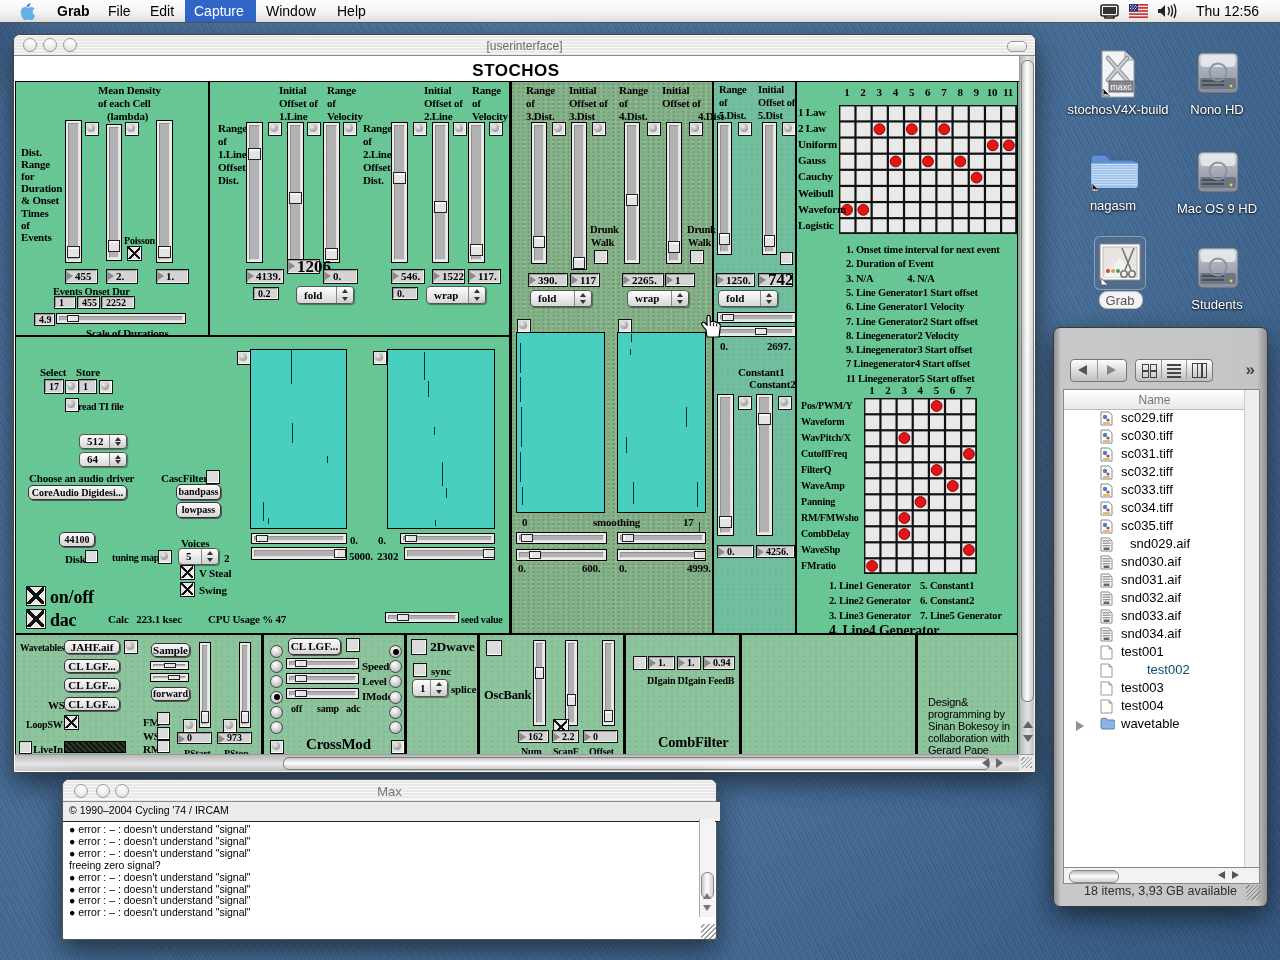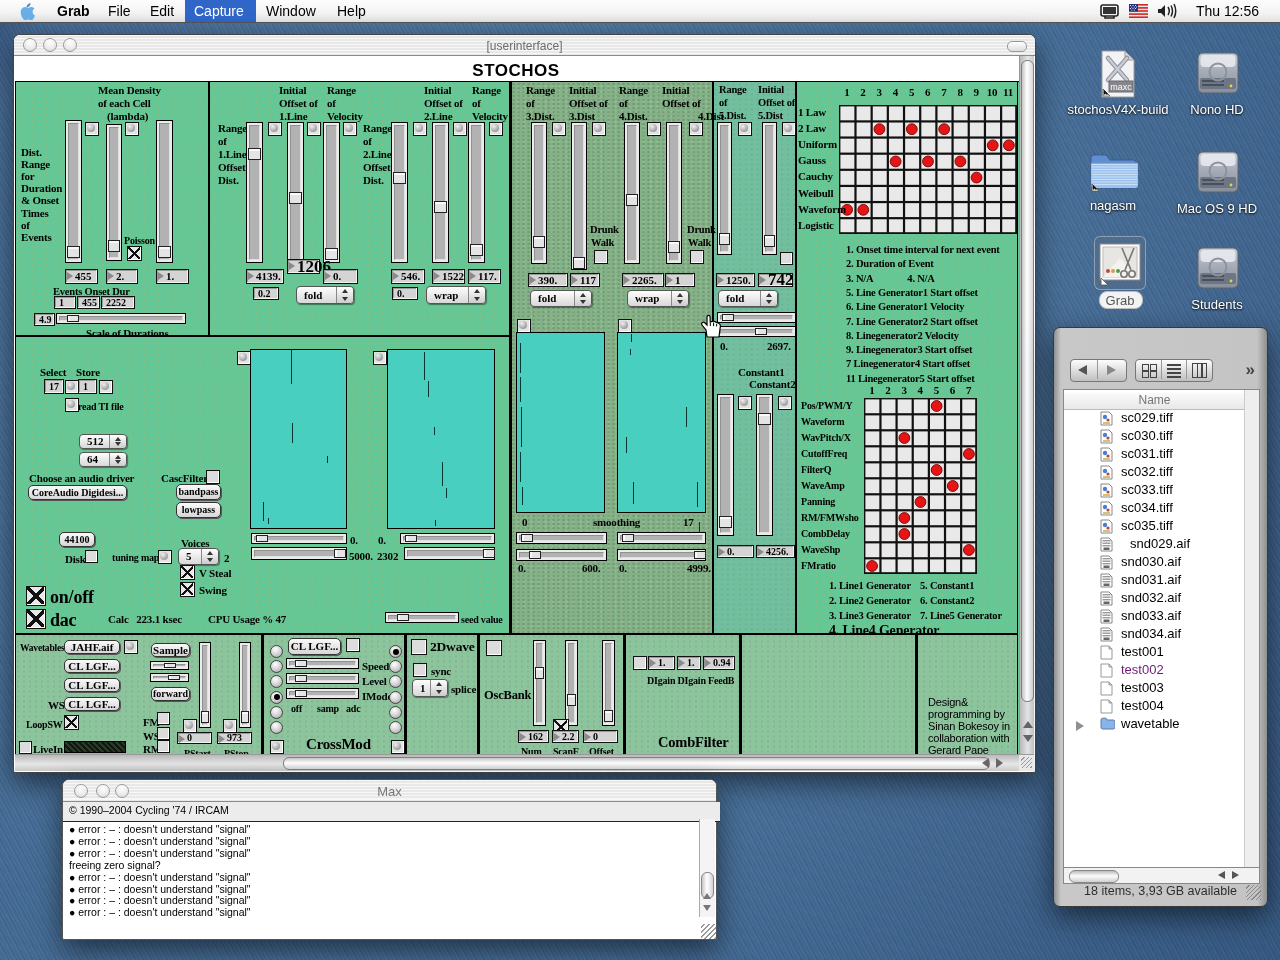--- a/index.html
+++ b/index.html
@@ -843,21 +843,21 @@
               <path d="M1 1h8l3 3v10H1z" fill="#fff" stroke="#888"></path>
               <rect x="2.5" y="3" width="8" height="1.4" fill="#999"></rect>
               <rect x="2.5" y="5.5" width="8" height="1.4" fill="#999"></rect>
               <rect x="2.5" y="8" width="8" height="1.4" fill="#999"></rect>
               <rect x="3.5" y="10.5" width="6" height="2.5" fill="#666"></rect>
             </svg></span>snd034.aif</div>
         <div style="position:relative;height:18px;padding-left:57px;font-size:13px;color:#000"><span style="position:absolute;left:36px;top:1px"><svg width="13" height="15" viewBox="0 0 13 15">
               <path d="M1 1h8l3 3v10H1z" fill="#fff" stroke="#999"></path>
               <path d="M9 1l3 3h-3z" fill="#ddd" stroke="#999"></path>
             </svg></span>test001</div>
-        <div style="position:relative;height:18px;padding-left:57px;font-size:13px;color:#701a75"><span style="position:absolute;left:36px;top:1px"><svg width="13" height="15" viewBox="0 0 13 15">
+        <div style="position:relative;height:18px;padding-left:83px;font-size:13px;color:#0c4a6e"><span style="position:absolute;left:36px;top:1px"><svg width="13" height="15" viewBox="0 0 13 15">
               <path d="M1 1h8l3 3v10H1z" fill="#fff" stroke="#999"></path>
               <path d="M9 1l3 3h-3z" fill="#ddd" stroke="#999"></path>
             </svg></span>test002</div>
         <div style="position:relative;height:18px;padding-left:57px;font-size:13px;color:#000"><span style="position:absolute;left:36px;top:1px"><svg width="13" height="15" viewBox="0 0 13 15">
               <path d="M1 1h8l3 3v10H1z" fill="#fff" stroke="#999"></path>
               <path d="M9 1l3 3h-3z" fill="#ddd" stroke="#999"></path>
             </svg></span>test003</div>
         <div style="position:relative;height:18px;padding-left:57px;font-size:13px;color:#000"><span style="position:absolute;left:36px;top:1px"><svg width="13" height="15" viewBox="0 0 13 15">
               <path d="M1 1h8l3 3v10H1z" fill="#fff" stroke="#999"></path>
               <path d="M9 1l3 3h-3z" fill="#ddd" stroke="#999"></path>

